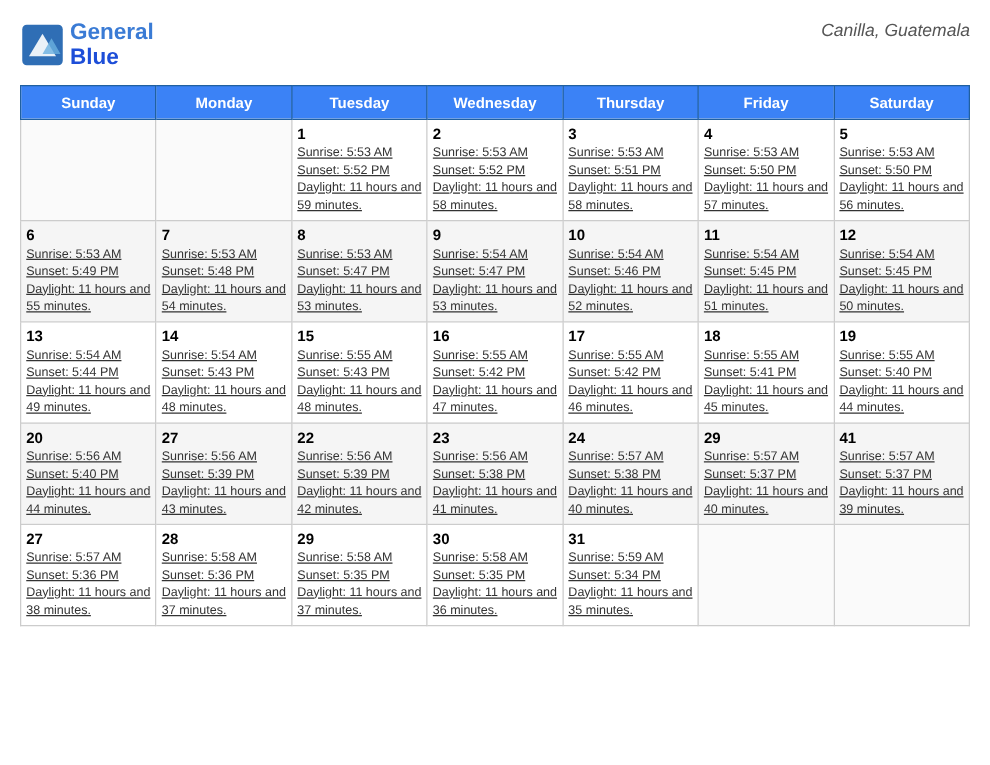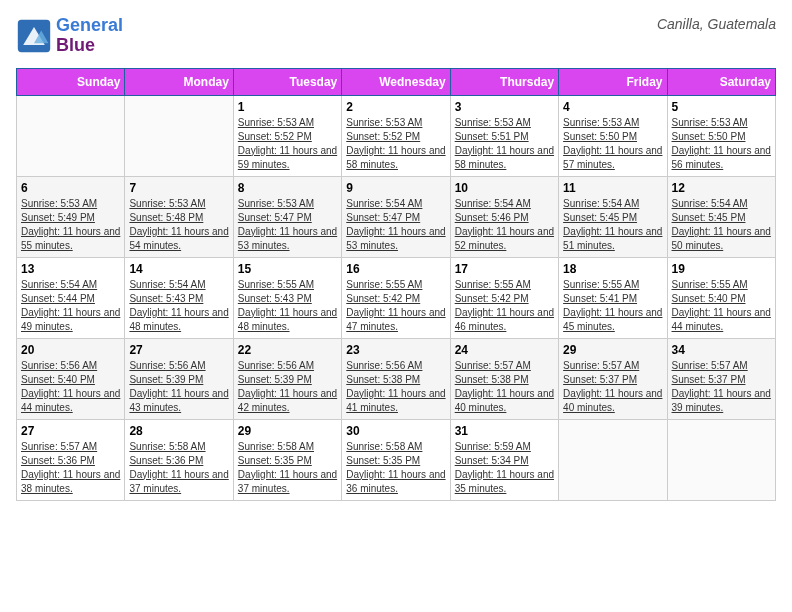--- a/index.html
+++ b/index.html
@@ -47,24 +47,24 @@
       font-size: 14px;
       color: #555;
       font-style: italic;
     }
     table {
       width: 100%;
       border-collapse: collapse;
       font-size: 11px;
     }
     thead tr th {
-      background-color: #d946ef;
+      background-color: #3b82f6;
       color: #fff;
       padding: 6px 4px;
-      text-align: right;
+      text-align: center;
       font-weight: bold;
       font-size: 12px;
       border: 1px solid #2060a0;
     }
     tbody tr td {
       border: 1px solid #ccc;
       vertical-align: top;
       padding: 4px;
       width: 108px;
       min-height: 80px;
@@ -93,21 +93,21 @@
 
 <div class="header">
   <div class="logo">
     <svg class="logo-icon" viewBox="0 0 40 40">
       <rect x="2" y="2" width="36" height="36" rx="4" fill="#2f6eb5"></rect>
       <polygon points="8,30 20,10 32,30" fill="white" opacity="0.9"></polygon>
       <polygon points="20,28 28,14 36,28" fill="#6ab0e0" opacity="0.8"></polygon>
     </svg>
     <div class="logo-text">
       <div><span>General</span></div>
-      <div><span style="color:#701a75;">Blue</span></div>
+      <div><span style="color:#1d4ed8;">Blue</span></div>
     </div>
   </div>
   <div class="title-block">
     <div class="subtitle">Canilla, Guatemala</div>
   </div>
 </div>
 
 <table>
   <thead>
     <tr>
@@ -224,21 +224,21 @@
         </td>
         <td>
           <div class="day-num">24</div>
           <div class="day-info">Sunrise: 5:57 AM<br>Sunset: 5:38 PM<br>Daylight: 11 hours and 40 minutes.</div>
         </td>
         <td>
           <div class="day-num">29</div>
           <div class="day-info">Sunrise: 5:57 AM<br>Sunset: 5:37 PM<br>Daylight: 11 hours and 40 minutes.</div>
         </td>
         <td>
-          <div class="day-num">34</div>
+          <div class="day-num">41</div>
           <div class="day-info">Sunrise: 5:57 AM<br>Sunset: 5:37 PM<br>Daylight: 11 hours and 39 minutes.</div>
         </td>
       </tr>
       <tr>
         <td>
           <div class="day-num">27</div>
           <div class="day-info">Sunrise: 5:57 AM<br>Sunset: 5:36 PM<br>Daylight: 11 hours and 38 minutes.</div>
         </td>
         <td>
           <div class="day-num">28</div>

